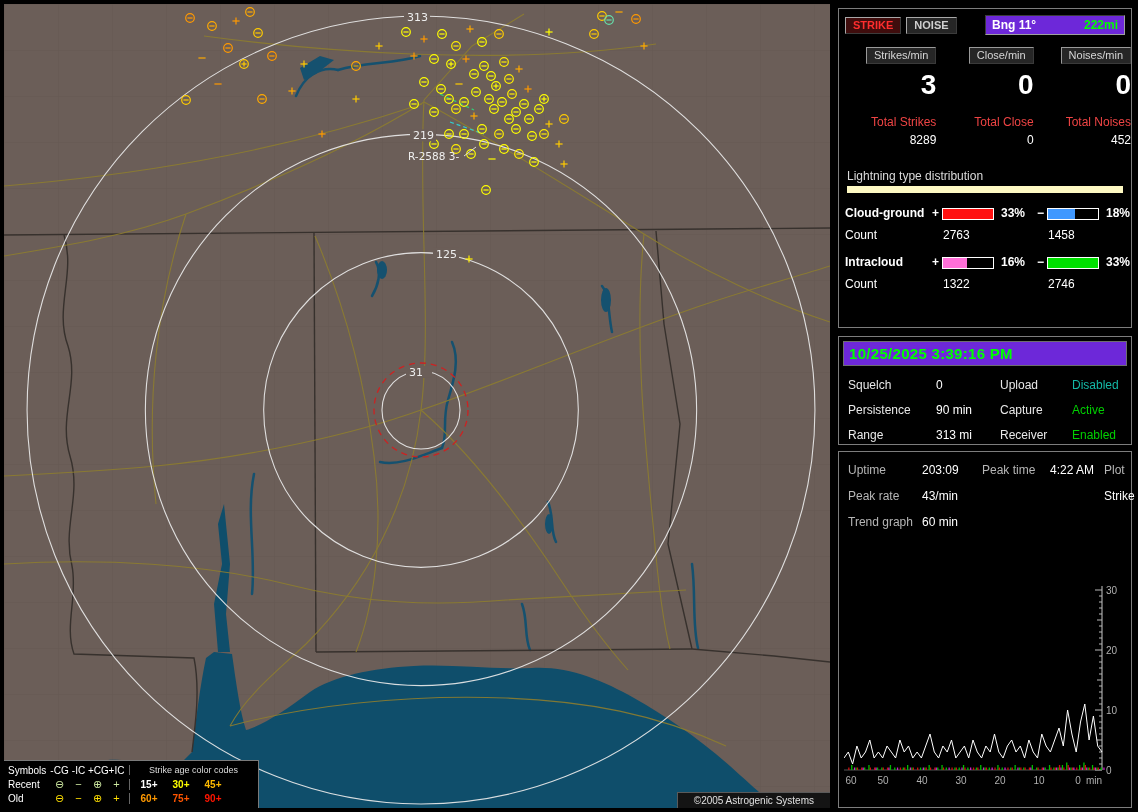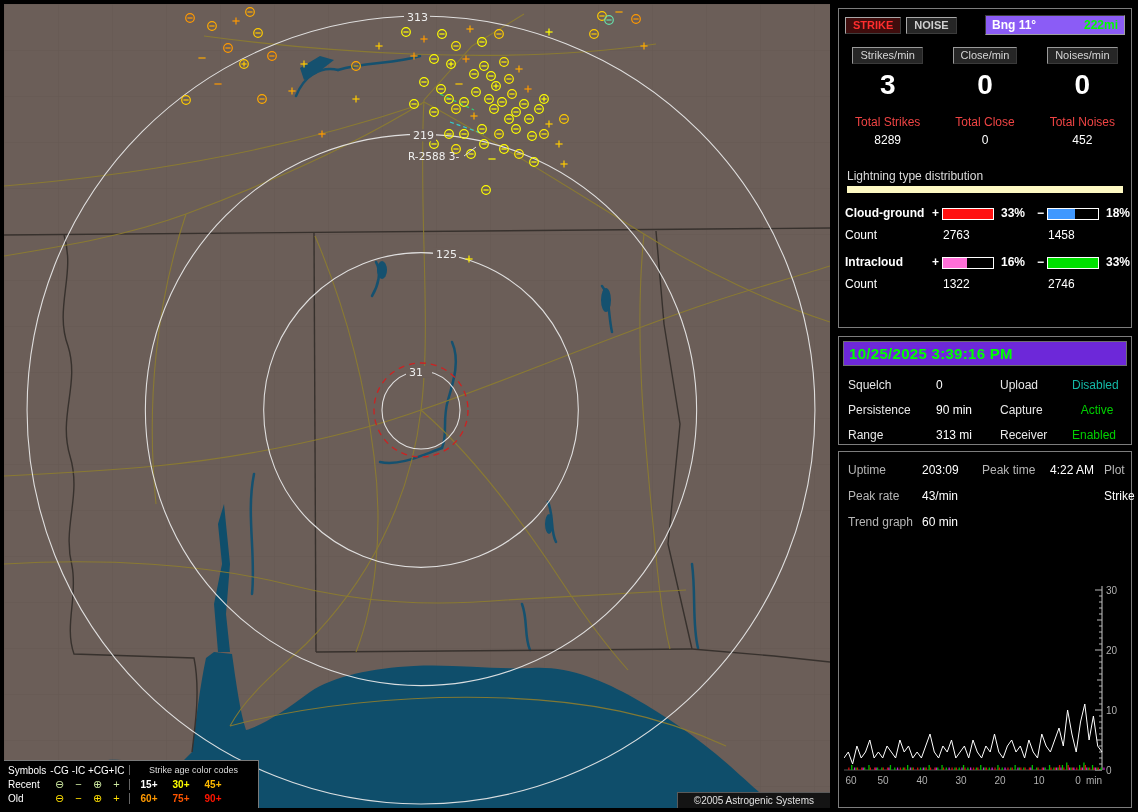--- a/index.html
+++ b/index.html
@@ -28,25 +28,25 @@
   #panel1{left:838px;top:8px;width:292px;height:318px;}
   #panel2{left:838px;top:336px;width:292px;height:107px;}
   #panel3{left:838px;top:451px;width:292px;height:355px;}
 
   .p1-header{display:flex;align-items:center;gap:5px;margin:6px 6px 0;}
   .btn{font-size:11px;font-weight:bold;padding:1px 7px 2px;border:1px solid;
        border-color:#a8a8a8 #3c3c3c #3c3c3c #a8a8a8;cursor:default;}
   .btn-strike{background:#3f0d0d;color:#ff2e2e;}
   .btn-noise{background:#262626;color:#cfcfcf;}
   .bng-box{margin-left:auto;display:flex;justify-content:space-between;align-items:center;width:126px;
-           background:#8b5cf6;border:1px solid;border-color:#3c3c3c #a0a0a0 #a0a0a0 #3c3c3c;
+           background:#6d28d9;border:1px solid;border-color:#3c3c3c #a0a0a0 #a0a0a0 #3c3c3c;
            padding:2px 6px;font-size:12px;font-weight:bold;}
   .bng-label{color:#fff;} .bng-dist{color:#00ff00;}
 
-  .rates{display:grid;grid-template-columns:1fr 1fr 1fr;text-align:center;margin-top:10px;}
+  .rates{display:grid;grid-template-columns:1fr 1fr 1fr;text-align:right;margin-top:10px;}
   .rate-btn{display:inline-block;background:#262626;border:1px solid;
             border-color:#9a9a9a #3a3a3a #3a3a3a #9a9a9a;color:#d6d6d6;font-size:11px;padding:1px 7px 2px;}
   .rate-value{font-size:28px;font-weight:bold;color:#fff;line-height:1.1;margin-top:6px;}
   .total-label{font-size:12px;color:#ef4444;margin-top:14px;}
   .total-value{font-size:12px;color:#fff;margin-top:4px;}
 
   .dist-title{color:#dadada;font-size:12px;margin:22px 8px 0;padding-bottom:3px;border-bottom:7px solid #fef9c3;}
   .dist-grid{display:grid;grid-template-columns:84px 13px 56px 36px 13px 56px auto;
              align-items:center;margin:0 6px;font-size:12px;color:#fff;}
   .dist-row{margin-top:13px;}
@@ -431,21 +431,21 @@
   <div class="dt-box">10/25/2025 3:39:16 PM</div>
   <div class="status-grid">
     <span class="s-label">Squelch</span>
     <span class="s-value">0</span>
     <span class="s-label">Upload</span>
     <span class="s-value" style="color: #14b8a6;">Disabled</span>
 
     <span class="s-label">Persistence</span>
     <span class="s-value">90 min</span>
     <span class="s-label">Capture</span>
-    <span class="s-value" style="color: rgb(0, 208, 0); text-align: center;">Active</span>
+    <span class="s-value" style="color: rgb(0, 208, 0);">Active</span>
 
     <span class="s-label">Range</span>
     <span class="s-value">313 mi</span>
     <span class="s-label">Receiver</span>
     <span class="s-value" style="color: rgb(0, 208, 0);">Enabled</span>
   </div>
 </div>
 
 <div class="panel" id="panel3">
   <div class="stats-grid">

